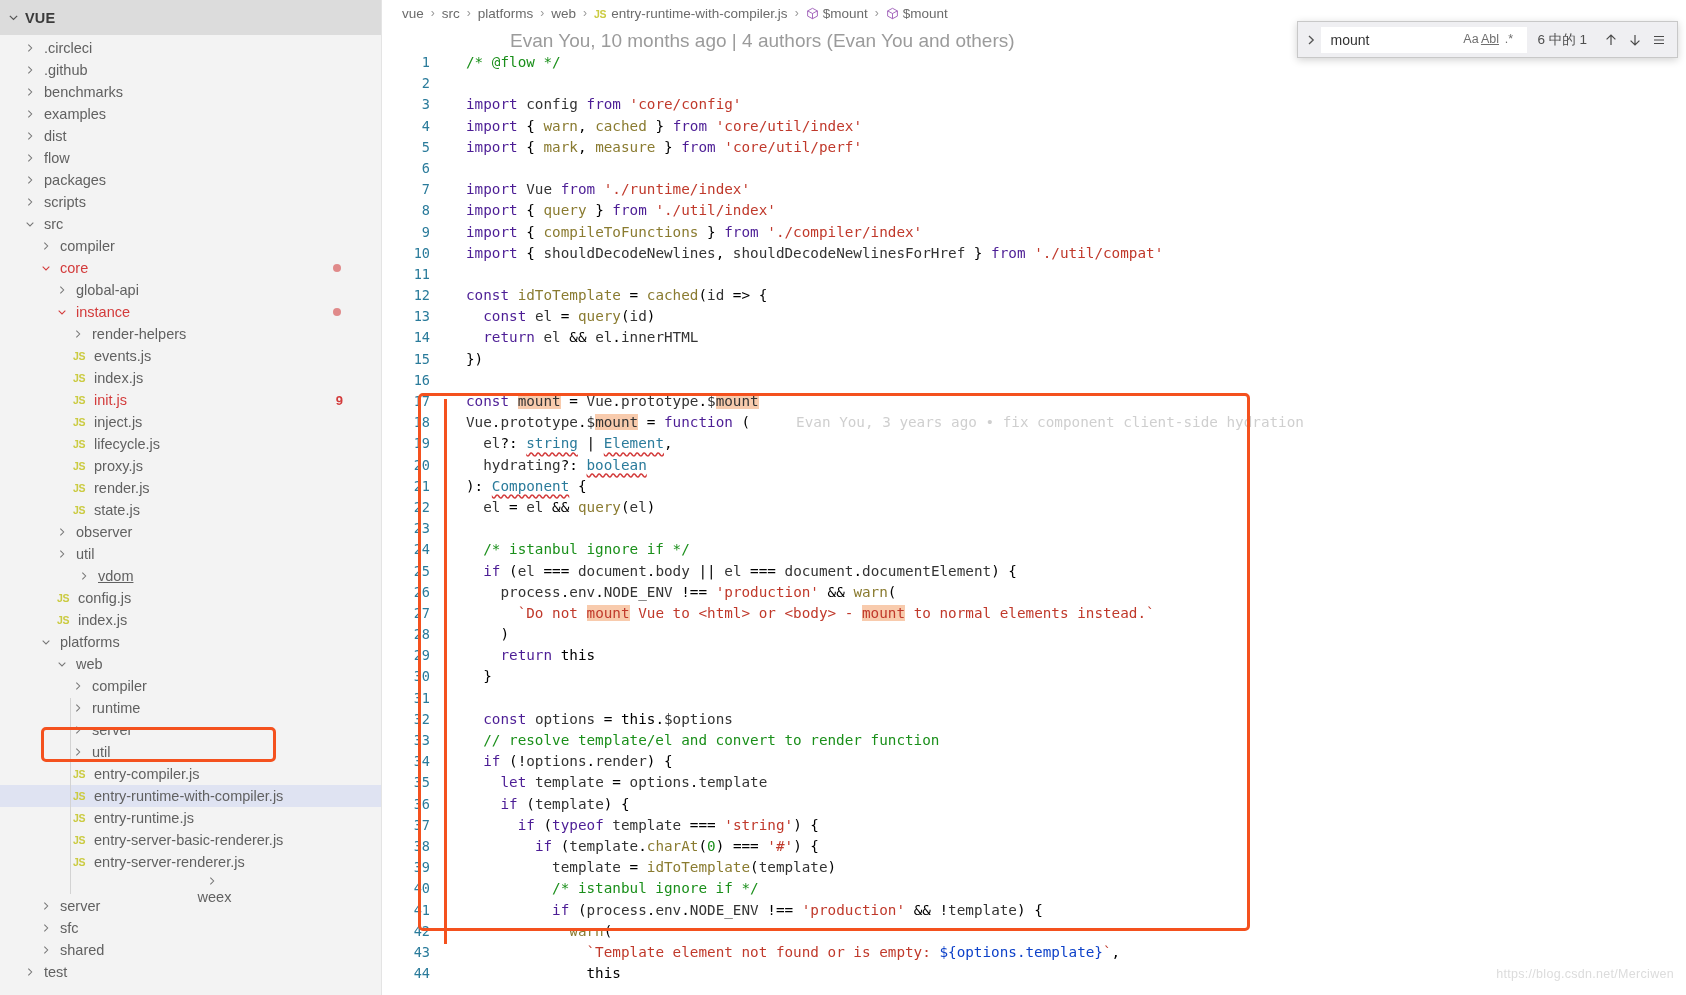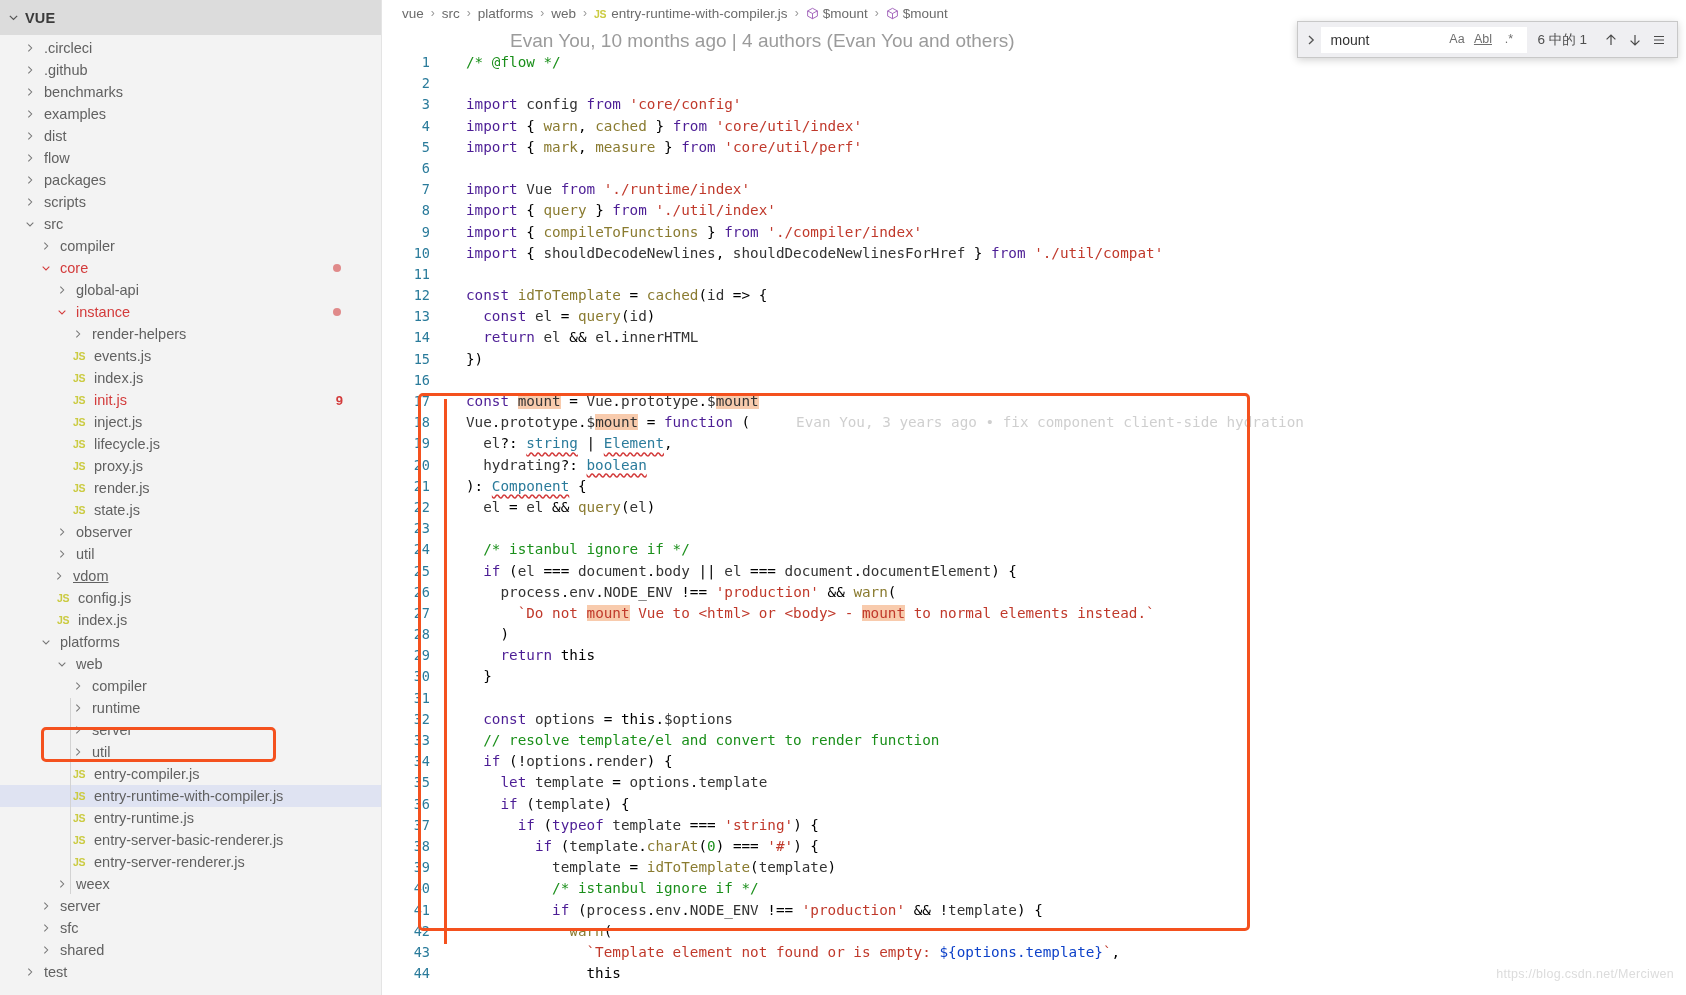--- a/index.html
+++ b/index.html
@@ -225,21 +225,21 @@
     display: flex;
     align-items: center;
     padding: 0 4px 0 8px;
   }
   .find-input .val {
     font-size: 14px;
     color: #333;
     flex: 1 1 auto;
     font-family: "Liberation Sans", sans-serif;
   }
-  .find-opts { display:flex; align-items:center; gap:7px; padding-right:4px;}
+  .find-opts { display:flex; align-items:center; padding-right:4px;}
   .fopt {
     font-size: 12.5px;
     color: #6f6f6f;
     line-height: 1;
     display:flex; align-items:center; justify-content:center;
     width: 19px; height: 19px;
   }
   .fopt.boxed { text-decoration: underline; }
   .find-count {
     font-size: 13.5px;
@@ -433,21 +433,21 @@
           <span class="lbl">observer</span>
         </div>
         <div class="row" style="padding-left: 54px;">
           <span class="chev">
             <svg width="10" height="10" viewBox="0 0 12 12">
               <path d="M4 2 L8 6 L4 10" fill="none" stroke="currentColor" stroke-width="1.25"></path>
             </svg>
           </span>
           <span class="lbl">util</span>
         </div>
-        <div class="row" style="padding-left: 51px; text-decoration: underline;">
+        <div class="row" style="padding-left: 76px; text-decoration: underline;">
           <span class="chev">
             <svg width="10" height="10" viewBox="0 0 12 12">
               <path d="M4 2 L8 6 L4 10" fill="none" stroke="currentColor" stroke-width="1.25"></path>
             </svg>
           </span>
           <span class="lbl">vdom</span>
         </div>
         <div class="row" style="padding-left: 54px;">
           <span class="jsicon">JS</span>
           <span class="lbl">config.js</span>
@@ -517,21 +517,21 @@
           <span class="lbl">entry-runtime.js</span>
         </div>
         <div class="row" style="padding-left: 70px;">
           <span class="jsicon">JS</span>
           <span class="lbl">entry-server-basic-renderer.js</span>
         </div>
         <div class="row" style="padding-left: 70px;">
           <span class="jsicon">JS</span>
           <span class="lbl">entry-server-renderer.js</span>
         </div>
-        <div class="row" style="padding-left: 54px;">
+        <div class="row" style="padding-left: 54px; flex-direction: column;">
           <span class="chev">
             <svg width="10" height="10" viewBox="0 0 12 12">
               <path d="M4 2 L8 6 L4 10" fill="none" stroke="currentColor" stroke-width="1.25"></path>
             </svg>
           </span>
           <span class="lbl">weex</span>
         </div>
         <div class="row" style="padding-left: 38px;">
           <span class="chev">
             <svg width="10" height="10" viewBox="0 0 12 12">

